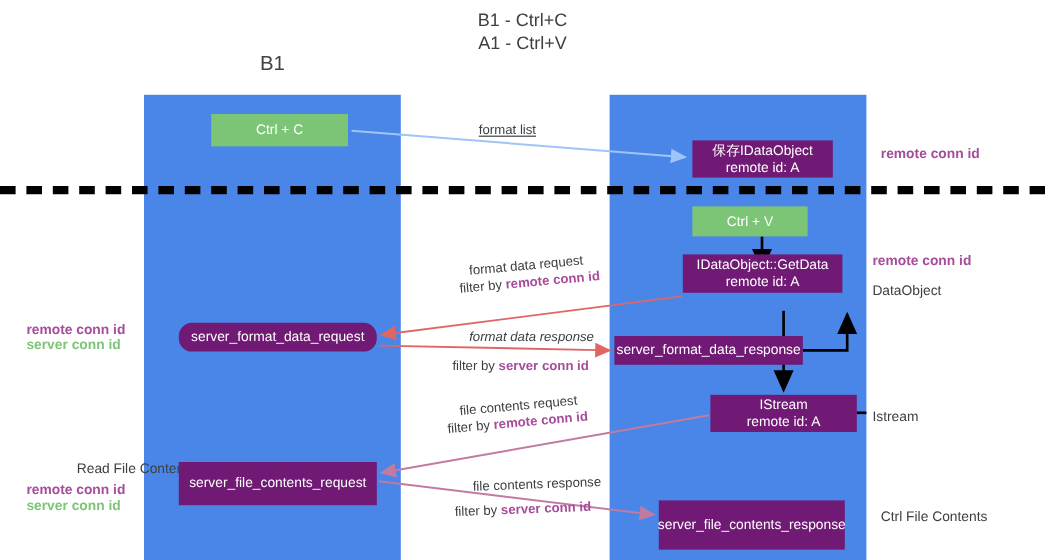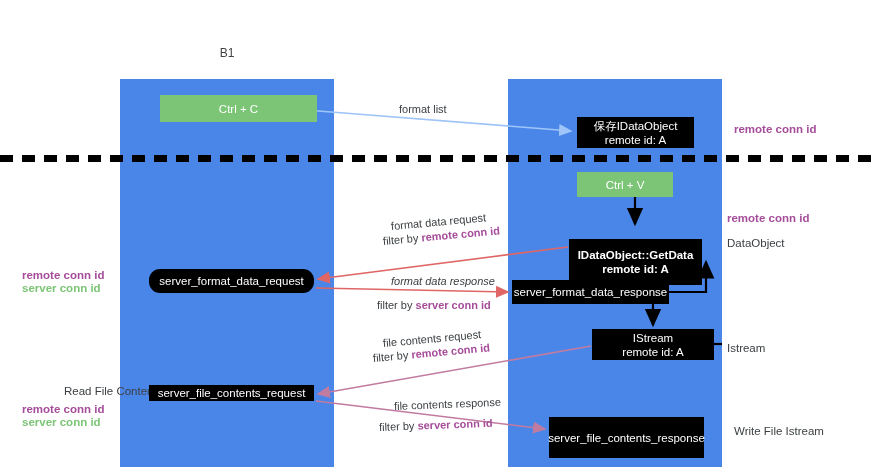--- a/index.html
+++ b/index.html
@@ -18,21 +18,21 @@
     position:absolute;
     background:#4a86e8;
   }
   #lane-b1{left:120px;top:79px;width:214px;height:388px;}
   #lane-a1{left:508px;top:79px;width:214px;height:388px;}
 
   
   .lane-head{
     position:absolute;
     text-align:center;
-    font-size:12px;
+    font-size:17px;
     line-height:14px;
     color:#434343;
   }
   #head-b1{left:120px;top:46px;width:214px;}
   #head-a1{left:508px;top:46px;width:214px;}
 
   
   #title{
     position:absolute;
     left:0;top:8px;width:871px;
@@ -56,30 +56,30 @@
     flex-direction:column;
     align-items:center;
     justify-content:center;
     color:#ffffff;
     font-size:11.5px;
     line-height:14px;
     text-align:center;
     z-index:6;
   }
   .node.green{background:#7cc576;}
-  .node.orange{background:#000000;}
-
-  #n-ctrlc{left:160px;top:95px;width:157px;height:27px;}
+  .node.orange{background:#701a75;}
+
+  #n-ctrlc{left:176px;top:95px;width:114px;height:27px;}
   #n-save{left:577px;top:117px;width:117px;height:31px;}
   #n-ctrlv{left:577px;top:172px;width:96px;height:25px;}
-  #n-getdata{left:569px;top:239px;width:133px;height:46px;font-weight:bold;}
+  #n-getdata{left:569px;top:212px;width:133px;height:32px;}
   #n-fmtreq{left:149px;top:269px;width:165px;height:24px;border-radius:11px;}
   #n-fmtresp{left:512px;top:280px;width:157px;height:24px;}
   #n-istream{left:592px;top:329px;width:122px;height:31px;}
-  #n-filereq{left:149px;top:385px;width:165px;height:16px;}
+  #n-filereq{left:149px;top:385px;width:165px;height:36px;}
   #n-fileresp{left:549px;top:417px;width:155px;height:41px;}
 
   
   .anno{
     position:absolute;
     font-size:11.5px;
     line-height:14px;
     white-space:nowrap;
   }
   .anno.purple{color:#a64d9a;font-weight:bold;}
@@ -102,41 +102,45 @@
   .edge-lbl{
     position:absolute;
     font-size:11px;
     line-height:14px;
     white-space:nowrap;
     color:#3c4043;
     z-index:7;
   }
   .kw-purple{color:#a64d9a;font-weight:bold;}
 
-  #e-formatlist{left:399px;top:102px;}
+  #e-formatlist{left:399px;top:102px;text-decoration:underline;}
 
   #e-fdr{left:391px;top:219px;transform:rotate(-5.2deg);transform-origin:left center;}
   #e-fdr2{left:383px;top:234px;transform:rotate(-5.2deg);transform-origin:left center;}
 
   #e-fdresp{left:391px;top:274px;font-style:italic;}
   #e-fdresp2{left:377px;top:298px;}
 
   #e-fcr{left:383px;top:336px;transform:rotate(-5.2deg);transform-origin:left center;}
   #e-fcr2{left:373px;top:351px;transform:rotate(-5.2deg);transform-origin:left center;}
 
   #e-fcresp{left:394px;top:399px;transform:rotate(-2.2deg);transform-origin:left center;}
   #e-fcresp2{left:379px;top:420px;transform:rotate(-2.2deg);transform-origin:left center;}
 
   svg#wires{position:absolute;left:0;top:0;width:871px;height:467px;z-index:4;}
 </style>
 </head>
 <body>
 
 <div id="stage">
 
+  <div id="title">
+    <div>B1 - Ctrl+C</div>
+    <div>A1 - Ctrl+V</div>
+  </div>
 
   <div class="lane-head" id="head-b1">
     <div>B1</div>
   </div>
 
   <div class="lane" id="lane-b1"></div>
   <div class="lane" id="lane-a1"></div>
 
   <svg id="divider" viewBox="0 0 871 7">
     <line x1="0" y1="3.5" x2="871" y2="3.5" stroke="#000000" stroke-width="7" stroke-dasharray="13 9" stroke-linecap="butt"></line>
@@ -213,21 +217,21 @@
   </div>
 
   <div class="node orange" id="n-fileresp">
     <span>server_file_contents_response</span>
   </div>
 
   <div class="anno purple" id="a-remote1">remote conn id</div>
   <div class="anno purple" id="a-remote2">remote conn id</div>
   <div class="anno plain" id="a-dataobject">DataObject</div>
   <div class="anno plain" id="a-istream-lbl">Istream</div>
-  <div class="anno plain" id="a-write">Write File Istream</div>
+  <div class="anno plain" id="a-write">Ctrl File Contents</div>
 
   <div class="anno purple" id="a-left1">remote conn id</div>
   <div class="anno green-t" id="a-left2">server conn id</div>
   <div class="anno plain" id="a-read">Read File Contents</div>
   <div class="anno purple" id="a-left3">remote conn id</div>
   <div class="anno green-t" id="a-left4">server conn id</div>
 
   <div class="edge-lbl" id="e-formatlist">format list</div>
 
   <div class="edge-lbl" id="e-fdr">format data request</div>

